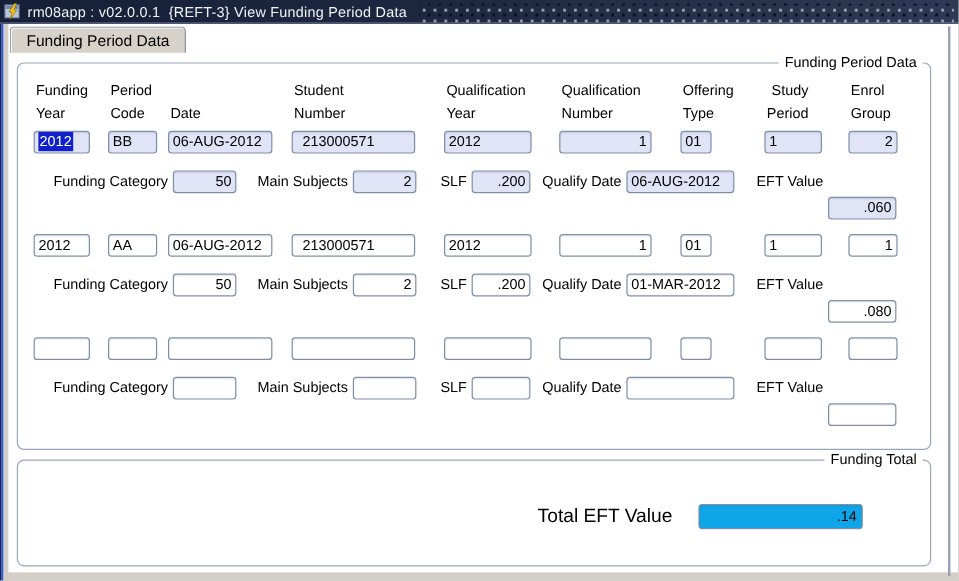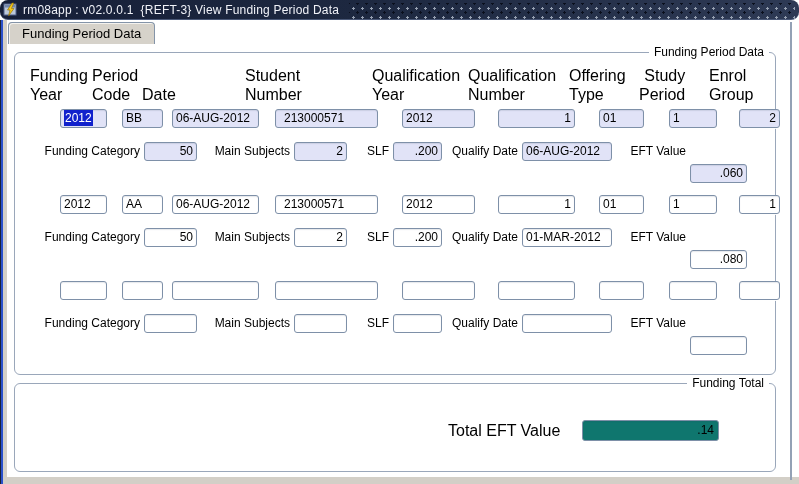--- a/index.html
+++ b/index.html
@@ -2,21 +2,21 @@
 <html><head>
 <meta charset="utf-8">
 <style>
   html,body{margin:0;padding:0;}
   body{font-family:"Liberation Sans","DejaVu Sans",sans-serif;background:#808080;}
   .window{position:relative;width:799px;height:484px;background:#ffffff;overflow:hidden;}
 
   
   .titlebar{position:absolute;left:0;top:0;width:799px;height:20px;
     background:linear-gradient(90deg,#161f38 0%,#1d2840 45%,#2e3a55 100%);
-    display:flex;align-items:center;border-bottom:1px solid #4a5877;box-sizing:border-box;border-radius:8px;}
+    display:flex;align-items:center;border-bottom:1px solid #4a5877;box-sizing:border-box;}
   .titlebar .app-icon{width:15px;height:15px;margin:0 5px 0 3px;flex:0 0 auto;}
   .titlebar .title{color:#f0f2f8;font-size:12px;white-space:pre;letter-spacing:.2px;}
   .titlebar .pattern{flex:1;height:16px;margin:2px 4px 0 10px;
     background-image:
       radial-gradient(circle,#97a1b2 1.1px,transparent 1.4px),
       radial-gradient(circle,#0a0f1d 1.1px,transparent 1.4px);
     background-size:9px 9px,9px 9px;
     background-position:0 1px,4px 5px;}
 
   
@@ -33,53 +33,53 @@
     box-shadow:inset 1px 1px 0 #f4f2ee;}
 
   
   .gbox{position:absolute;border:1px solid #9aa7ba;border-radius:6px;background:transparent;}
   .gbox .legend{position:absolute;top:-9px;right:6px;background:#ffffff;
     padding:0 5px;font-size:12px;color:#000;line-height:17px;}
   .gbox1{left:14px;top:52px;width:760px;height:321px;}
   .gbox2{left:14px;top:383px;width:760px;height:87px;}
 
   
-  .hdr{position:absolute;font-size:16px;line-height:19px;color:#000;white-space:pre;}
+  .hdr{position:absolute;font-size:12px;line-height:19px;color:#000;white-space:pre;}
 
   
   .fld{position:absolute;height:19px;box-sizing:border-box;background:#ffffff;
     border:1px solid #7e90a8;border-radius:3px;font-size:12px;line-height:17px;
     color:#000;padding:0 3px;overflow:hidden;white-space:pre;
     box-shadow:1px 1px 0 rgba(255,255,255,.9), inset 0 1px 1px rgba(40,60,90,.12);}
   .fld.cur{background:#e1e3f7;}
   .ra{text-align:right;}
   .sel{background:#1021cc;color:#ffffff;padding:1px 1px;}
 
   .record{position:absolute;left:0;width:799px;height:72px;}
   .rec1{top:109px;} .rec2{top:195px;} .rec3{top:281px;}
-  .lA{top:0;margin-left:32px;} .lB{top:33px;}
+  .lA{top:0;} .lB{top:33px;}
 
   
   .fy{left:28px;width:47px;} .pc{left:90px;width:41px;} .dt{left:140px;width:87px;}
   .sn{left:243px;width:103px;padding-left:8px;} .qy{left:370px;width:73px;} .qn{left:466px;width:77px;}
-  .ot{left:567px;width:45px;} .sp{left:637px;width:48px;} .eg{left:707px;width:41px;}
+  .ot{left:567px;width:26px;} .sp{left:637px;width:48px;} .eg{left:707px;width:41px;}
   
   .fc{left:144px;width:53px;} .ms{left:294px;width:53px;} .sl{left:393px;width:49px;}
   .qd{left:522px;width:90px;} .ef{left:690px;width:57px;margin-top:22px;}
 
   .dlbl{position:absolute;top:33px;height:19px;line-height:19px;font-size:12px;
     color:#000;text-align:right;white-space:pre;}
   .lfc{left:20px;width:120px;} .lms{left:190px;width:100px;} .lsl{left:329px;width:60px;}
   .lqd{left:438px;width:80px;} .lef{left:600px;width:86px;}
 
   
   .tot-lbl{position:absolute;left:448px;top:420px;width:130px;height:21px;line-height:21px;
     font-size:16px;color:#000;}
   .tot-fld{position:absolute;left:582px;top:420px;width:137px;height:21px;box-sizing:border-box;
-    background:#0f766e;border:1px solid #7e90a8;border-radius:3px;font-size:12px;
+    background:#0ea5e9;border:1px solid #7e90a8;border-radius:3px;font-size:12px;
     line-height:19px;text-align:right;padding:0 4px;
     box-shadow:1px 1px 0 rgba(255,255,255,.9), inset 0 1px 1px rgba(40,60,90,.12);}
 </style>
 </head>
 <body>
 
 <div class="window">
 
   <div class="titlebar">
     <span class="app-icon">

